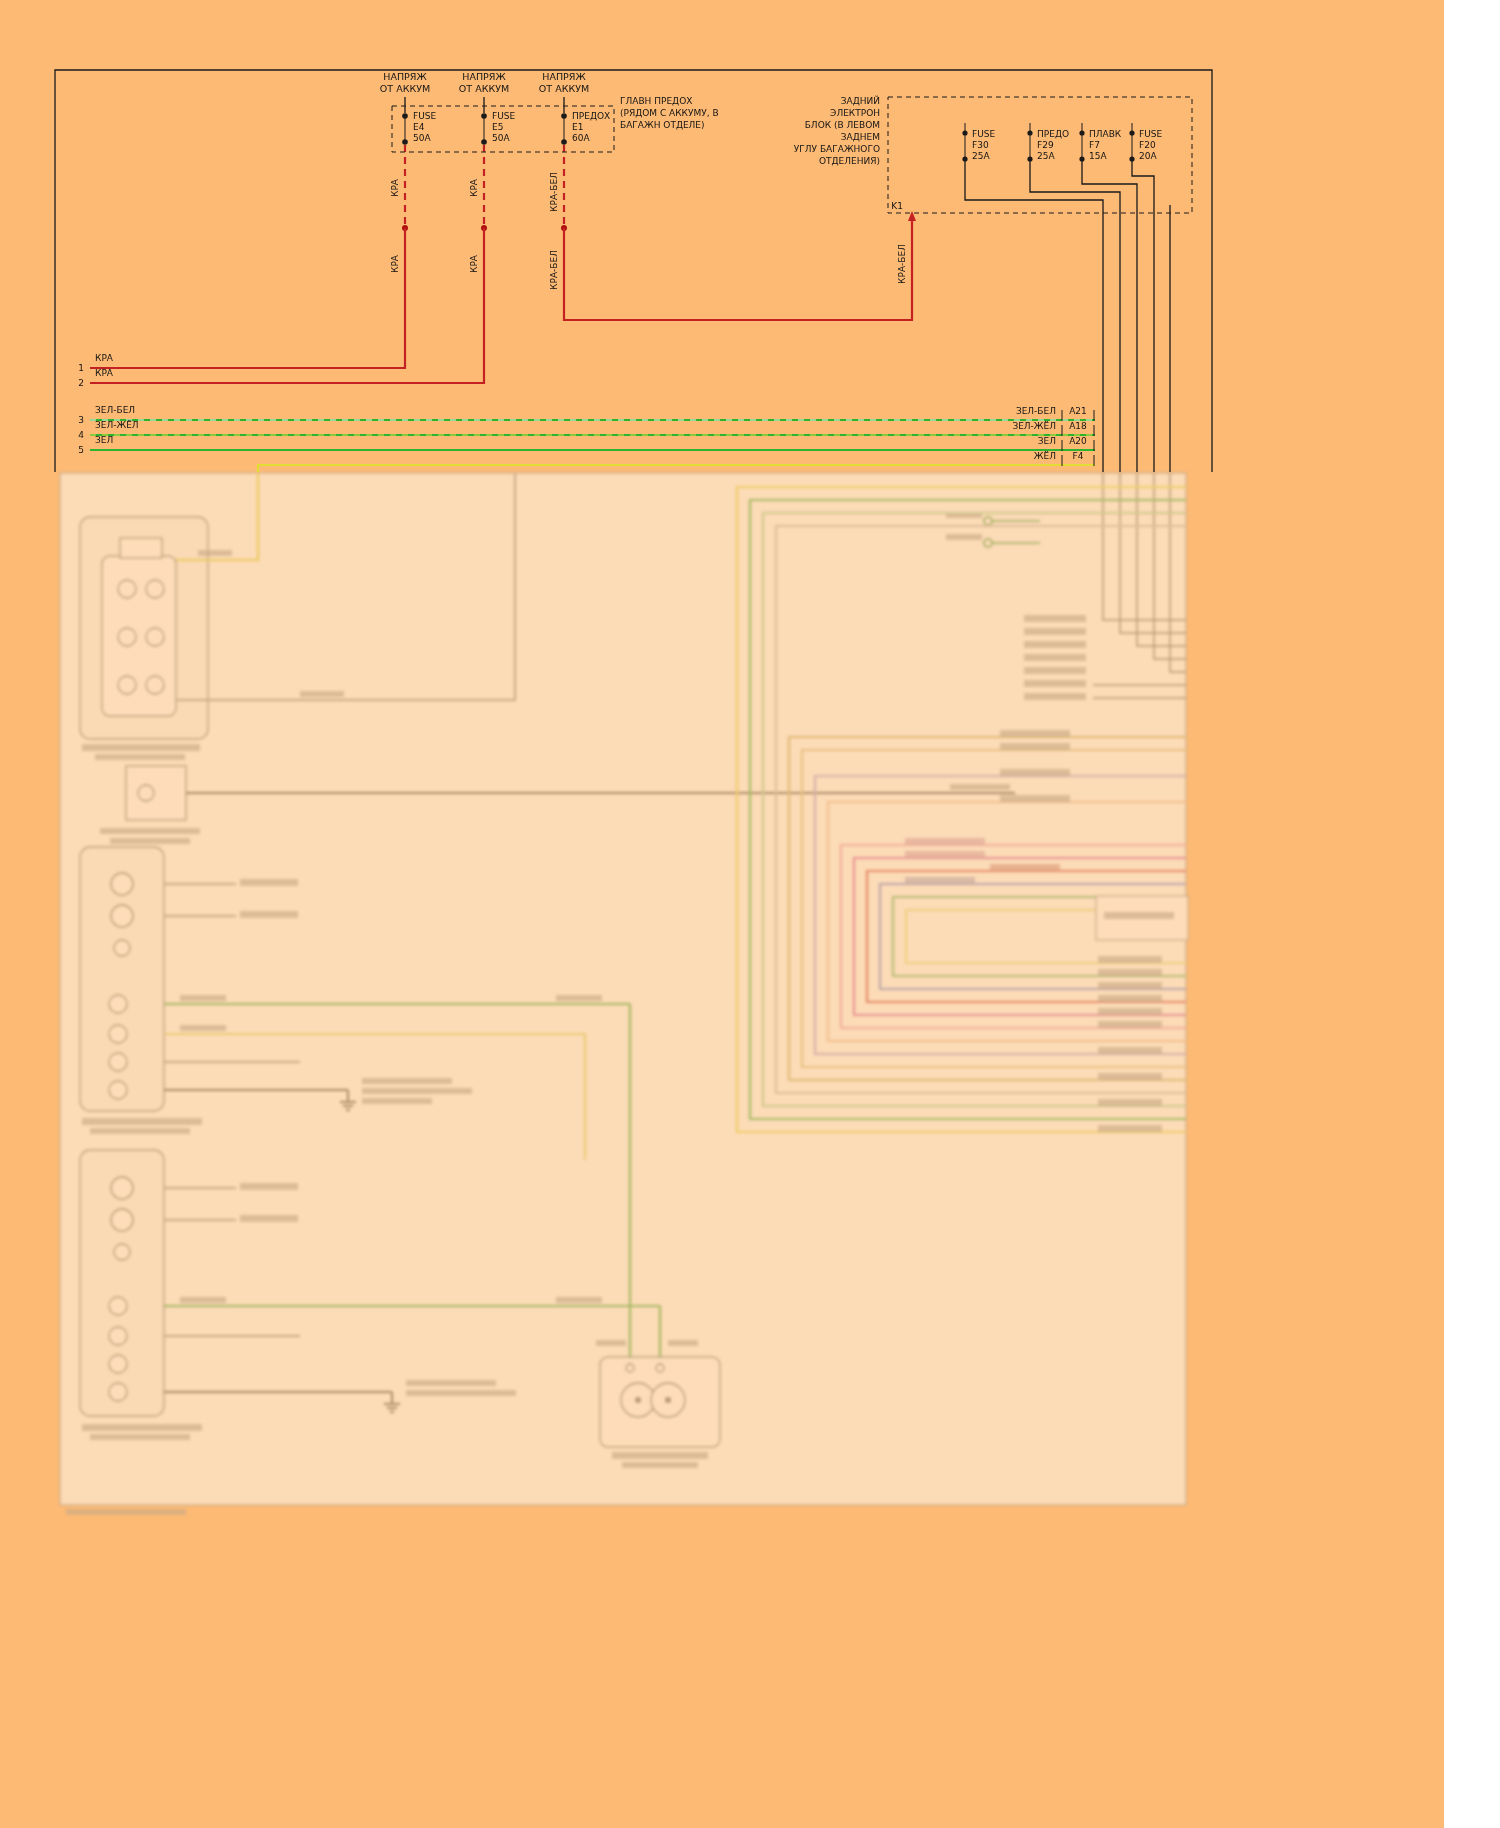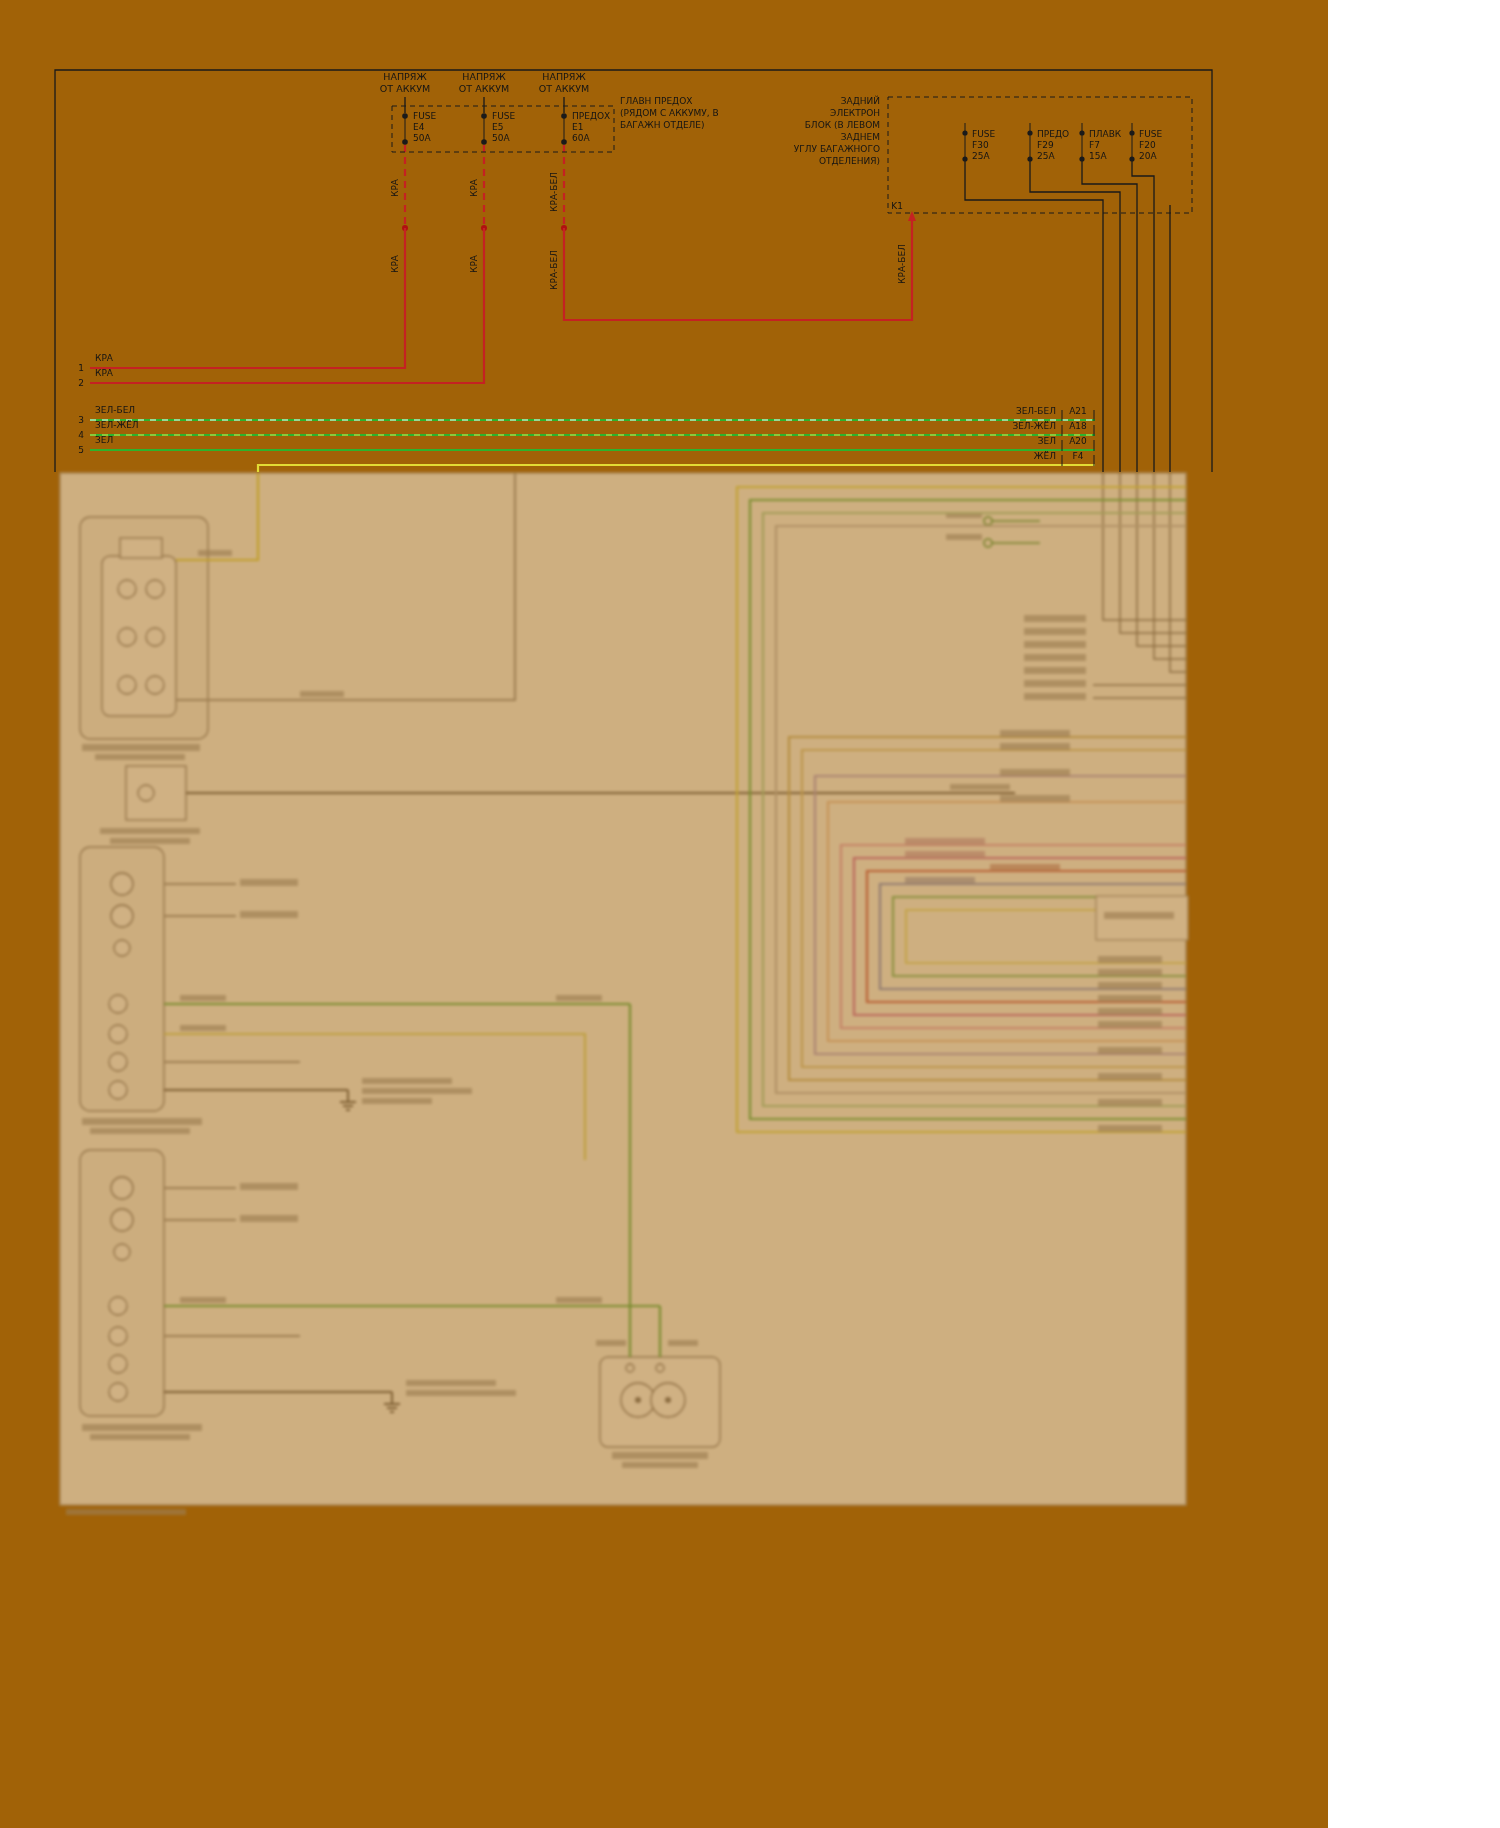--- a/index.html
+++ b/index.html
@@ -1,16 +1,16 @@
 <!DOCTYPE html>
 <html><head>
 <meta charset="utf-8">
 <style>
   html,body{margin:0;padding:0;background:#ffffff;}
-  .page{position:relative;width:1328px;height:1828px;background:#a16207;overflow:hidden;
+  .page{position:relative;width:1444px;height:1828px;background:#fdba74;overflow:hidden;
         font-family:"DejaVu Sans",sans-serif;}
   svg{position:absolute;left:0;top:0;}
   .faded{position:absolute;left:0;top:0;width:1500px;height:1828px;
          filter:blur(1.6px) saturate(.85);opacity:.5;}
   .crisp{z-index:2;}
   text{font-family:"DejaVu Sans",sans-serif;font-size:9.5px;fill:#141414;}
   .t8{font-size:9px;}
   .blk{stroke:#1a1a1a;fill:none;stroke-width:1.3;}
   .blkthin{stroke:#1a1a1a;fill:none;stroke-width:1;}
   .dash{stroke-dasharray:5 4;}

